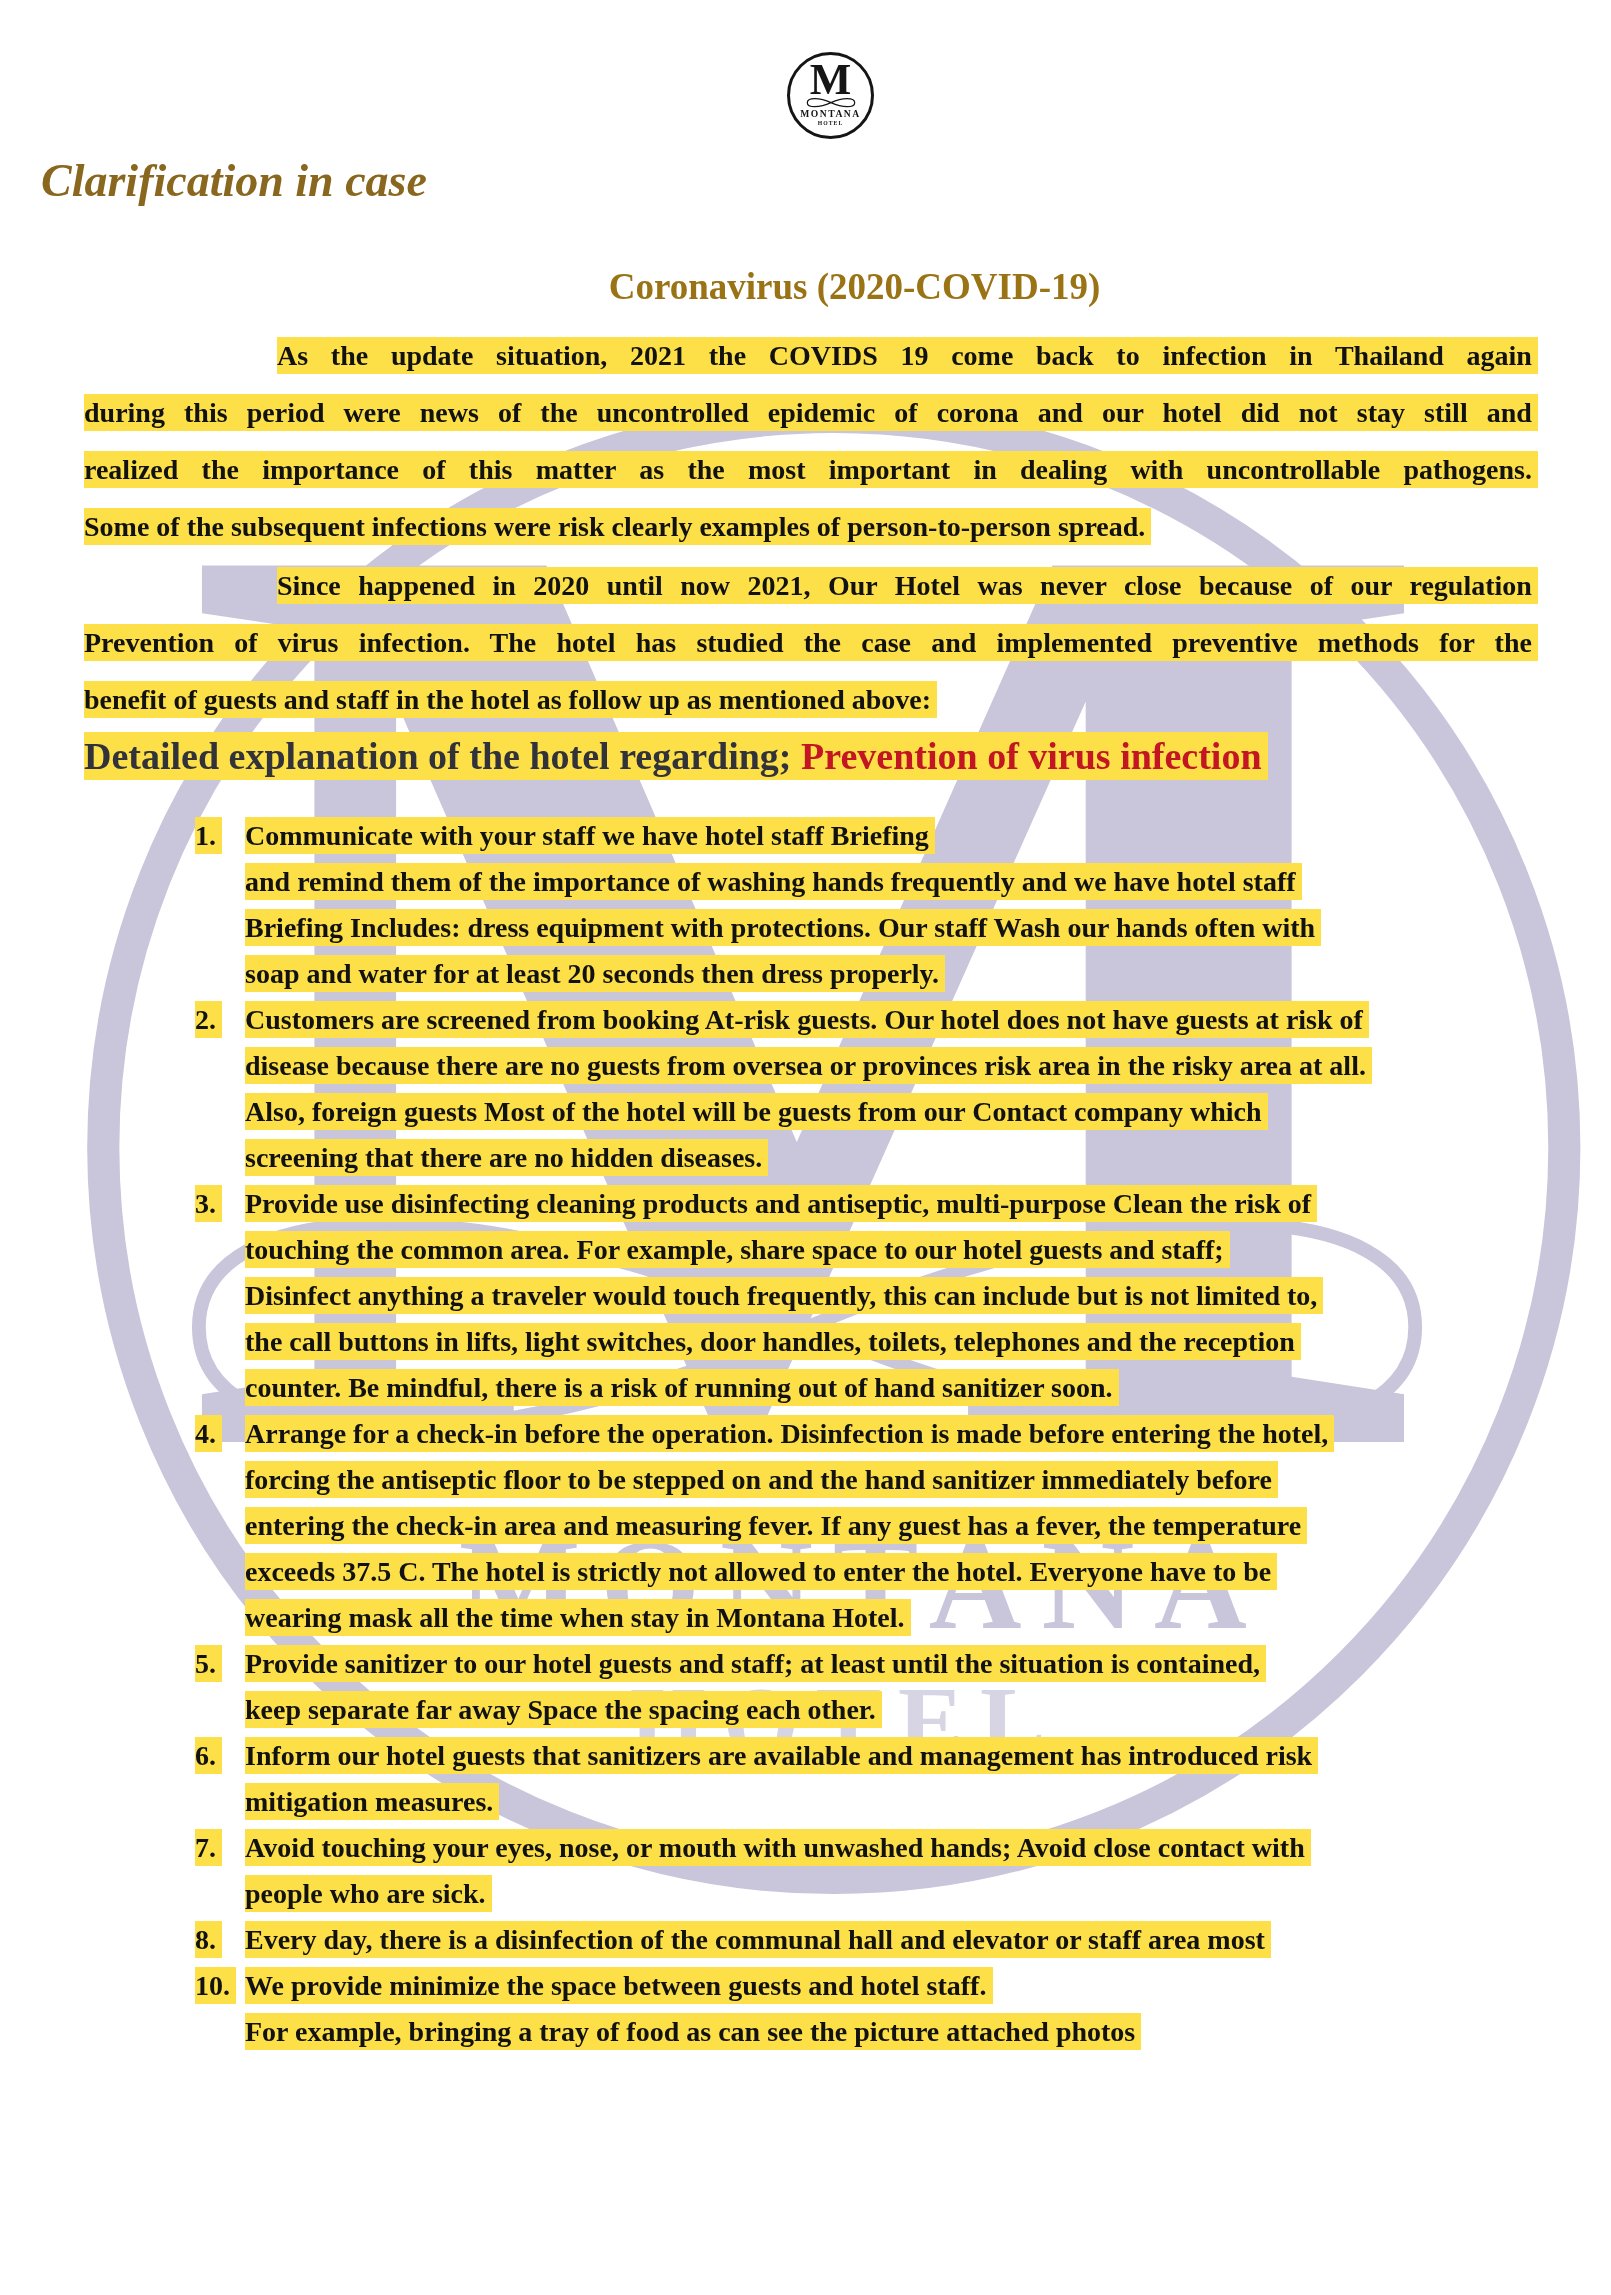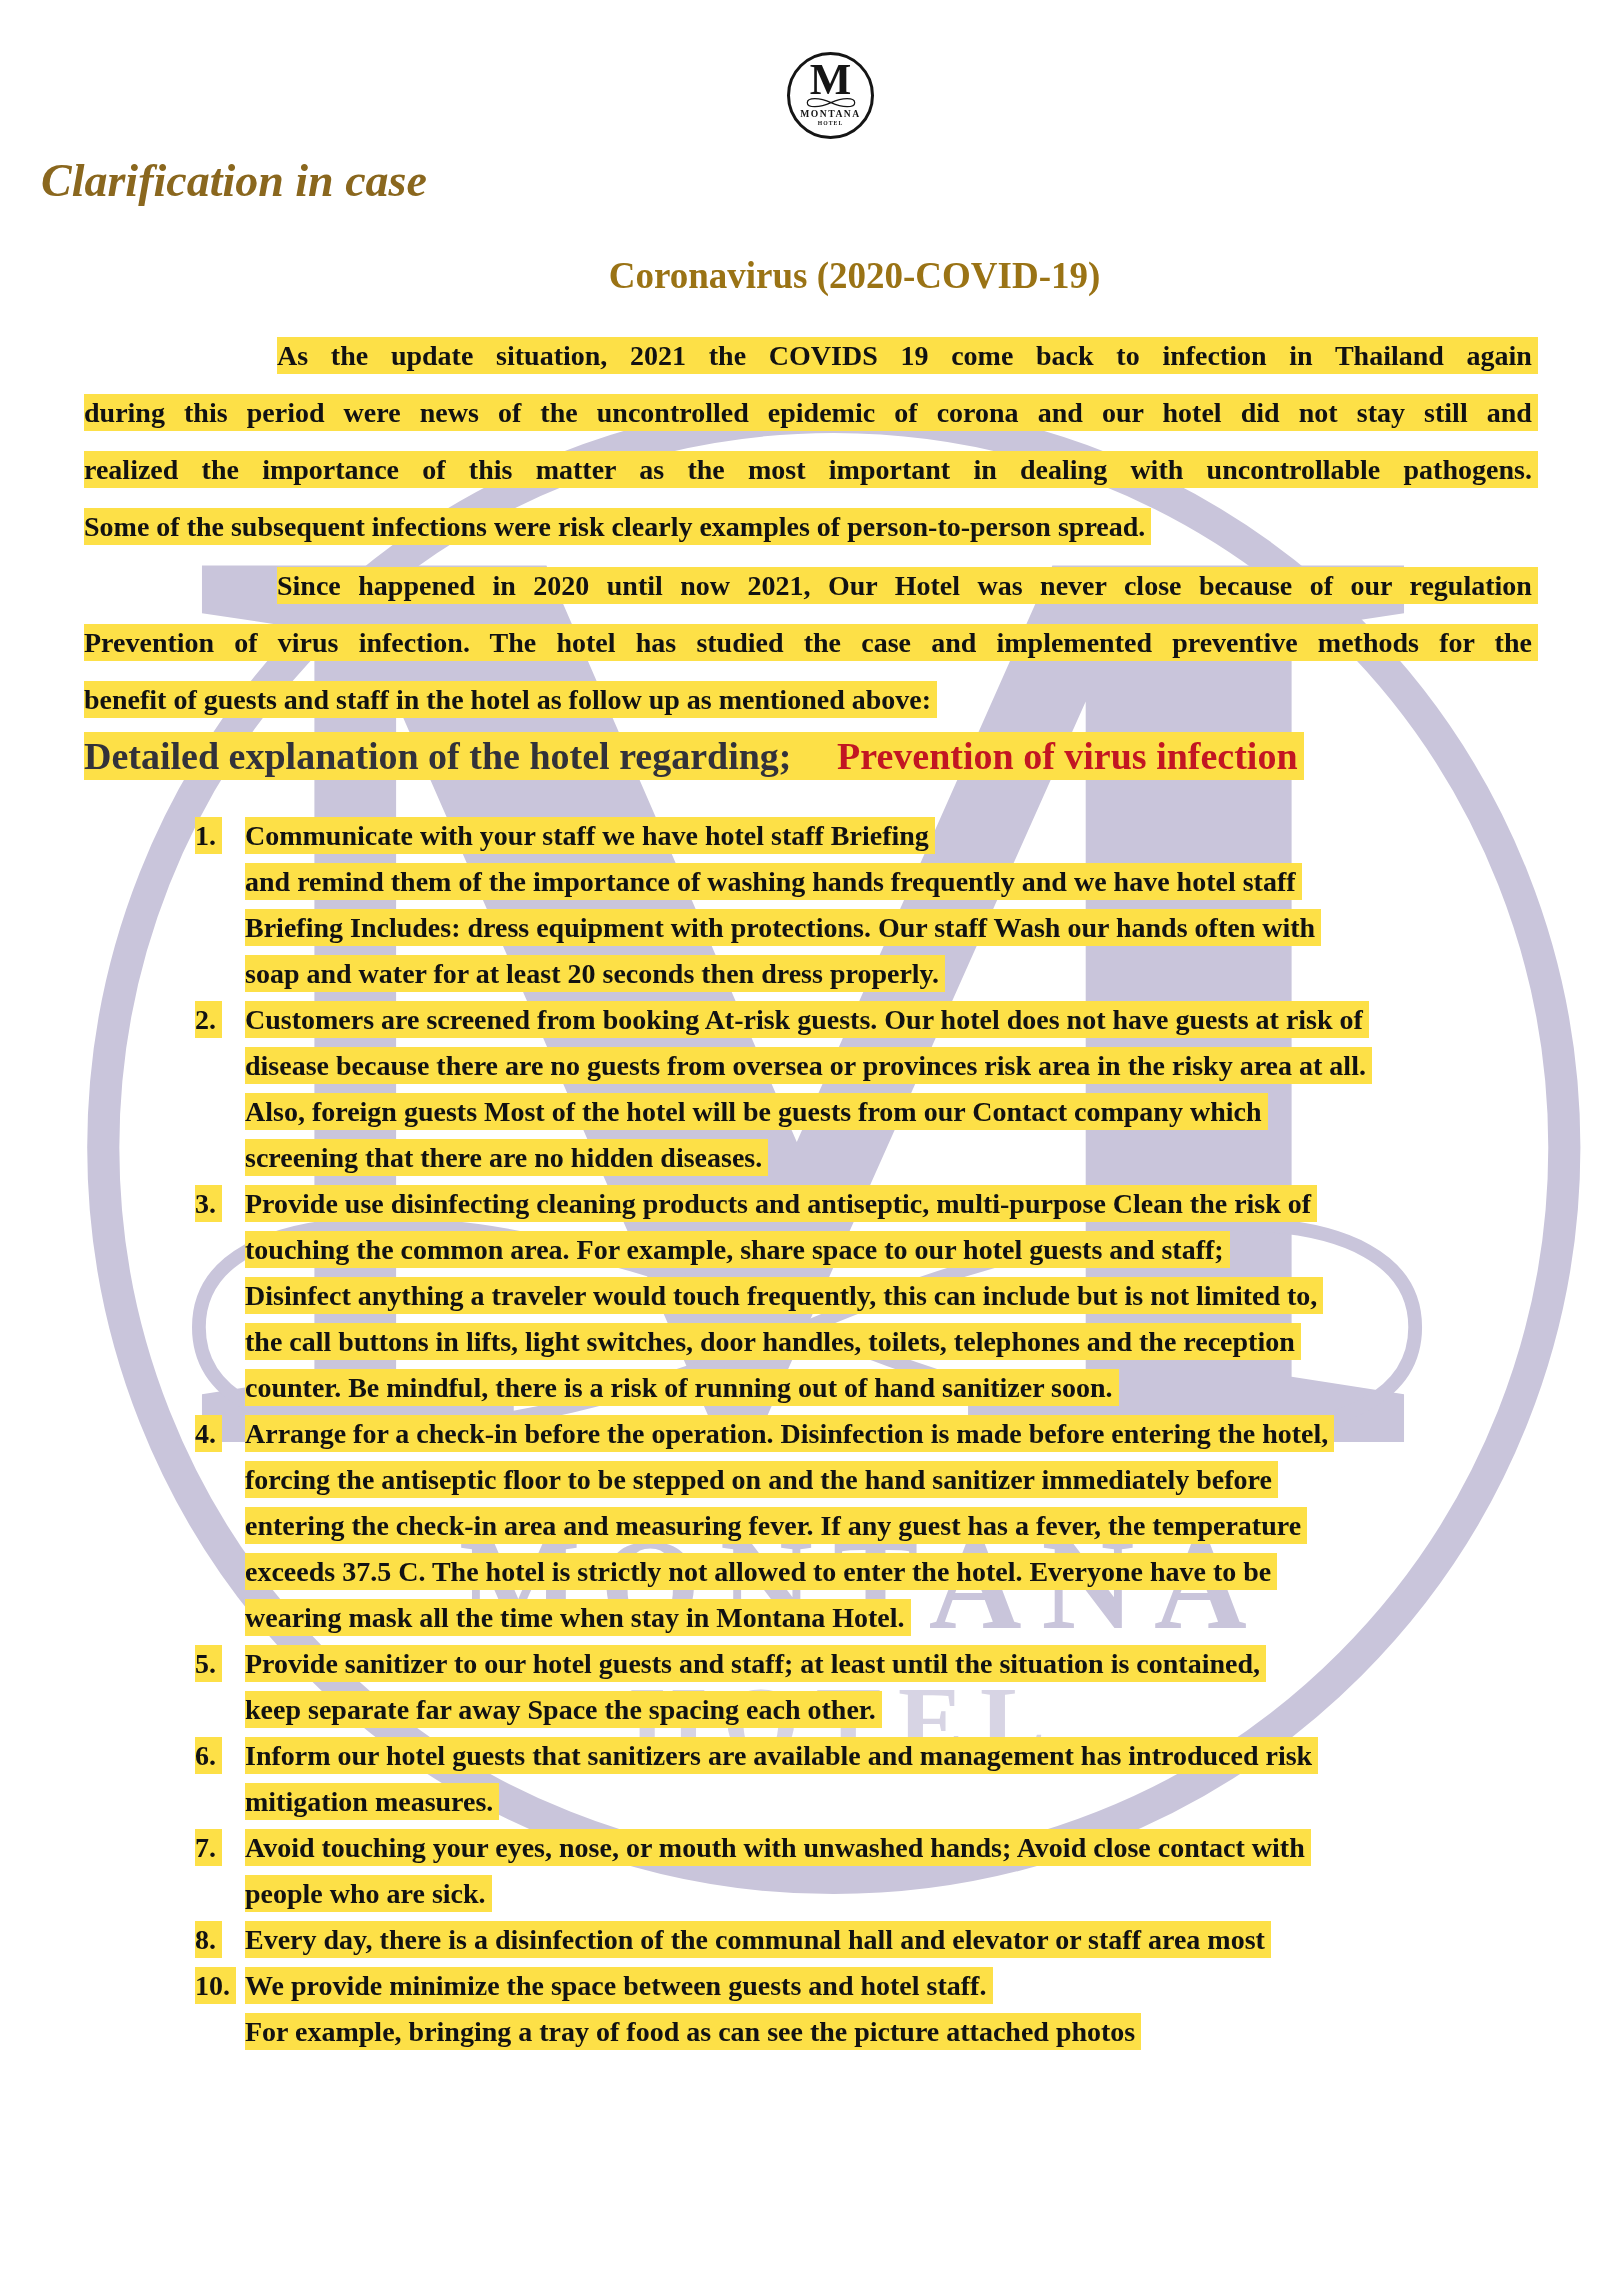--- a/index.html
+++ b/index.html
@@ -25,32 +25,32 @@
   }
   .logo-m { font-size:44px; line-height:40px; margin-top:4.6px; }
   .logo-swirl { display:block; margin:-4.6px auto 0 auto; }
   .logo-swirl path { fill:none; stroke:var(--logo-ink,#151515); stroke-width:1.6; }
   .logo-name { font-size:9.6px; line-height:10.7px; letter-spacing:1.5px; margin-top:-1.5px; }
   .logo-sub  { font-size:5.7px;  line-height:6.9px;  letter-spacing:1.1px; }
   
   .title    { position:absolute; top:155px; left:0; right:0; margin:0; text-align:left;
               font-size:46px; line-height:51px; color:var(--title-gold,#8a671e); font-weight:bold;font-style:italic; }
   .title > span    { position:relative; left:41px; }
-  .subtitle { position:absolute; top:254px; left:0; right:0; margin:0; text-align:center;
+  .subtitle { position:absolute; top:254px; left:0; right:0; margin:11px; text-align:center;
               font-size:37px; line-height:43px; color:var(--subtitle-gold,#9a7315); font-weight:bold; }
   .subtitle > span { position:relative; left:49px; }
   
   .para  { position:absolute; left:84px; width:1454px; font-size:28px; line-height:57px; }
   .pline { text-align:justify; text-align-last:justify; }
   .pline.noj { text-align-last:left; }
   .pline.ind { padding-left:193px; }
   
   .heading { position:absolute; top:733px; left:84px; font-size:38px; line-height:47px; white-space:nowrap; }
   .h-dark { color:var(--heading-dark,#32323a); }
-  .h-red  { color:var(--heading-red,#c21622);margin-left:36px; }
+  .h-red  { color:var(--heading-red,#c21622); }
   
   .list { position:absolute; left:84px; top:813px; width:1500px; margin:0; padding:0;
           list-style:none; font-size:28px; line-height:46px; }
   .li   { position:relative; padding-left:161px; }
   .num  { position:absolute; left:111px; top:0; }
   .lln  { white-space:nowrap; }
 </style>
 </head>
 <body>
 

